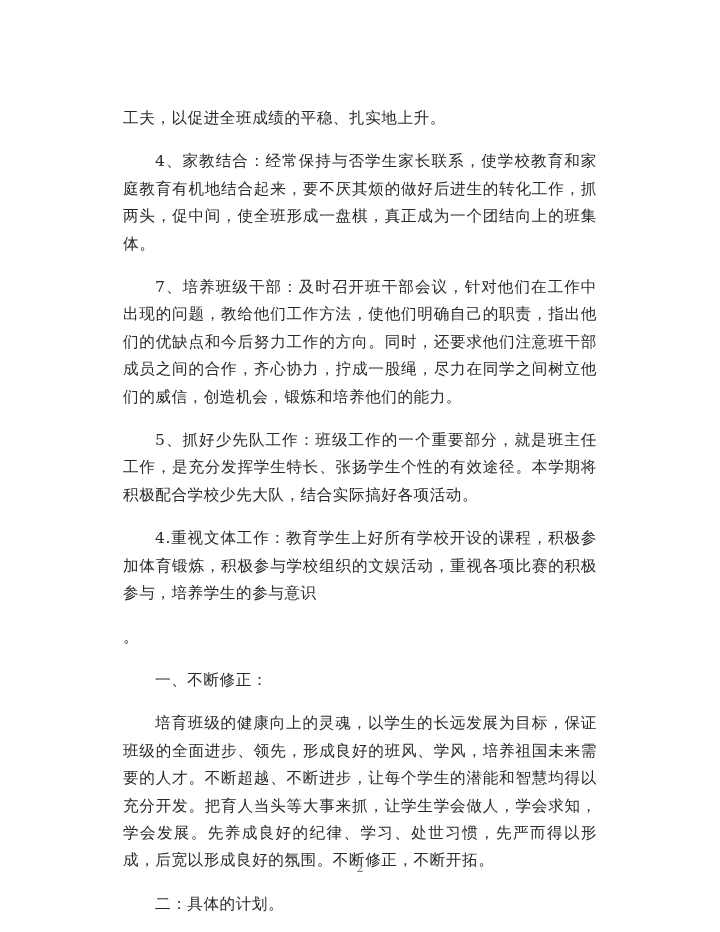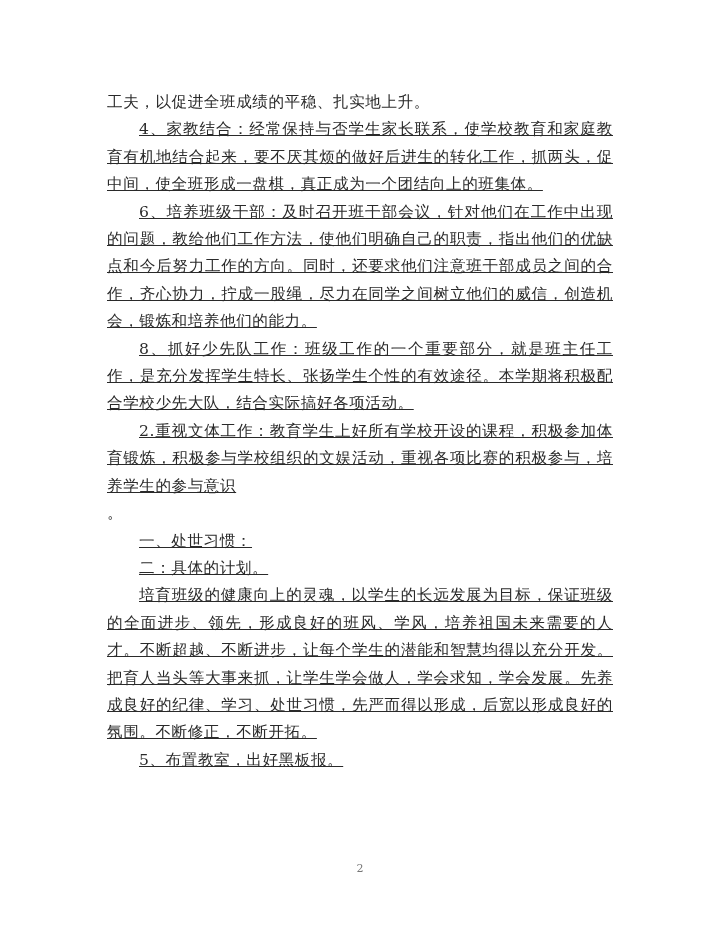--- a/index.html
+++ b/index.html
@@ -1,33 +1,33 @@
 <!DOCTYPE html>
 <html><head>
 <meta charset="utf-8">
 <style>
   html, body { margin: 0; padding: 0; background: #ffffff; }
   body { width: 720px; height: 932px; position: relative; overflow: hidden;
          font-family: "DejaVu Serif", "Liberation Serif", serif; color: #2a2a2a; }
   .page { position: absolute; left: 107px; top: 89px; width: 506px; }
-  .para { margin: 0; font-size: 15.6px; line-height: 27.4px; letter-spacing: 0.55px;
+  .para { margin: 16px; font-size: 15.6px; line-height: 27.4px; letter-spacing: 0.55px;
           text-align: justify; text-justify: inter-character; word-break: break-all; }
-  .indent { text-indent: 32px; text-decoration: underline; }
+  .indent { text-indent: 32px; }
   .page-num { position: absolute; top: 862px; left: 0; width: 720px; text-align: center;
               font-size: 11px; color: #777; }
 </style>
 </head>
 <body>
 
 <div class="page">
   <p class="para">工夫，以促进全班成绩的平稳、扎实地上升。</p>
   <p class="para indent">4、家教结合：经常保持与否学生家长联系，使学校教育和家庭教育有机地结合起来，要不厌其烦的做好后进生的转化工作，抓两头，促中间，使全班形成一盘棋，真正成为一个团结向上的班集体。</p>
-  <p class="para indent">6、培养班级干部：及时召开班干部会议，针对他们在工作中出现的问题，教给他们工作方法，使他们明确自己的职责，指出他们的优缺点和今后努力工作的方向。同时，还要求他们注意班干部成员之间的合作，齐心协力，拧成一股绳，尽力在同学之间树立他们的威信，创造机会，锻炼和培养他们的能力。</p>
-  <p class="para indent">8、抓好少先队工作：班级工作的一个重要部分，就是班主任工作，是充分发挥学生特长、张扬学生个性的有效途径。本学期将积极配合学校少先大队，结合实际搞好各项活动。</p>
-  <p class="para indent">2.重视文体工作：教育学生上好所有学校开设的课程，积极参加体育锻炼，积极参与学校组织的文娱活动，重视各项比赛的积极参与，培养学生的参与意识</p>
+  <p class="para indent">7、培养班级干部：及时召开班干部会议，针对他们在工作中出现的问题，教给他们工作方法，使他们明确自己的职责，指出他们的优缺点和今后努力工作的方向。同时，还要求他们注意班干部成员之间的合作，齐心协力，拧成一股绳，尽力在同学之间树立他们的威信，创造机会，锻炼和培养他们的能力。</p>
+  <p class="para indent">5、抓好少先队工作：班级工作的一个重要部分，就是班主任工作，是充分发挥学生特长、张扬学生个性的有效途径。本学期将积极配合学校少先大队，结合实际搞好各项活动。</p>
+  <p class="para indent">4.重视文体工作：教育学生上好所有学校开设的课程，积极参加体育锻炼，积极参与学校组织的文娱活动，重视各项比赛的积极参与，培养学生的参与意识</p>
   <p class="para">。</p>
-  <p class="para indent">一、处世习惯：</p>
+  <p class="para indent">一、不断修正：</p>
+  <p class="para indent">培育班级的健康向上的灵魂，以学生的长远发展为目标，保证班级的全面进步、领先，形成良好的班风、学风，培养祖国未来需要的人才。不断超越、不断进步，让每个学生的潜能和智慧均得以充分开发。把育人当头等大事来抓，让学生学会做人，学会求知，学会发展。先养成良好的纪律、学习、处世习惯，先严而得以形成，后宽以形成良好的氛围。不断修正，不断开拓。</p>
   <p class="para indent">二：具体的计划。</p>
-  <p class="para indent">培育班级的健康向上的灵魂，以学生的长远发展为目标，保证班级的全面进步、领先，形成良好的班风、学风，培养祖国未来需要的人才。不断超越、不断进步，让每个学生的潜能和智慧均得以充分开发。把育人当头等大事来抓，让学生学会做人，学会求知，学会发展。先养成良好的纪律、学习、处世习惯，先严而得以形成，后宽以形成良好的氛围。不断修正，不断开拓。</p>
   <p class="para indent">5、布置教室，出好黑板报。</p>
 </div>
 
 <div class="page-num">2</div>
 
 </body></html>

